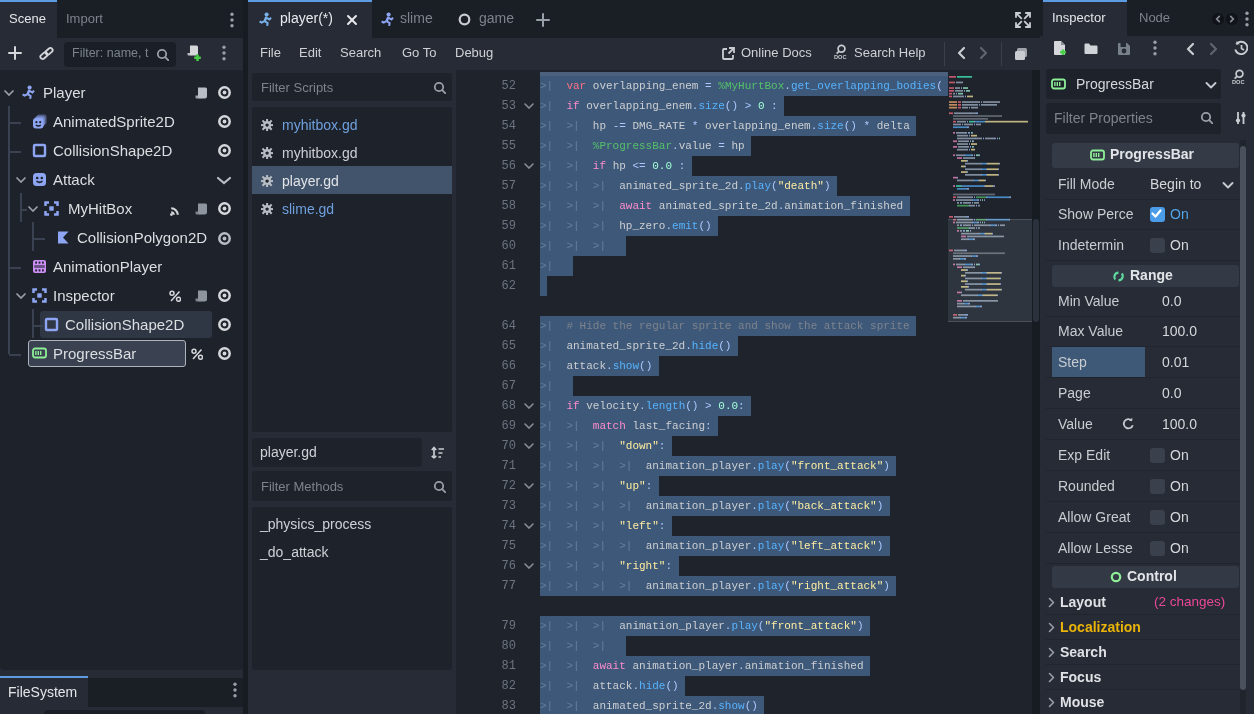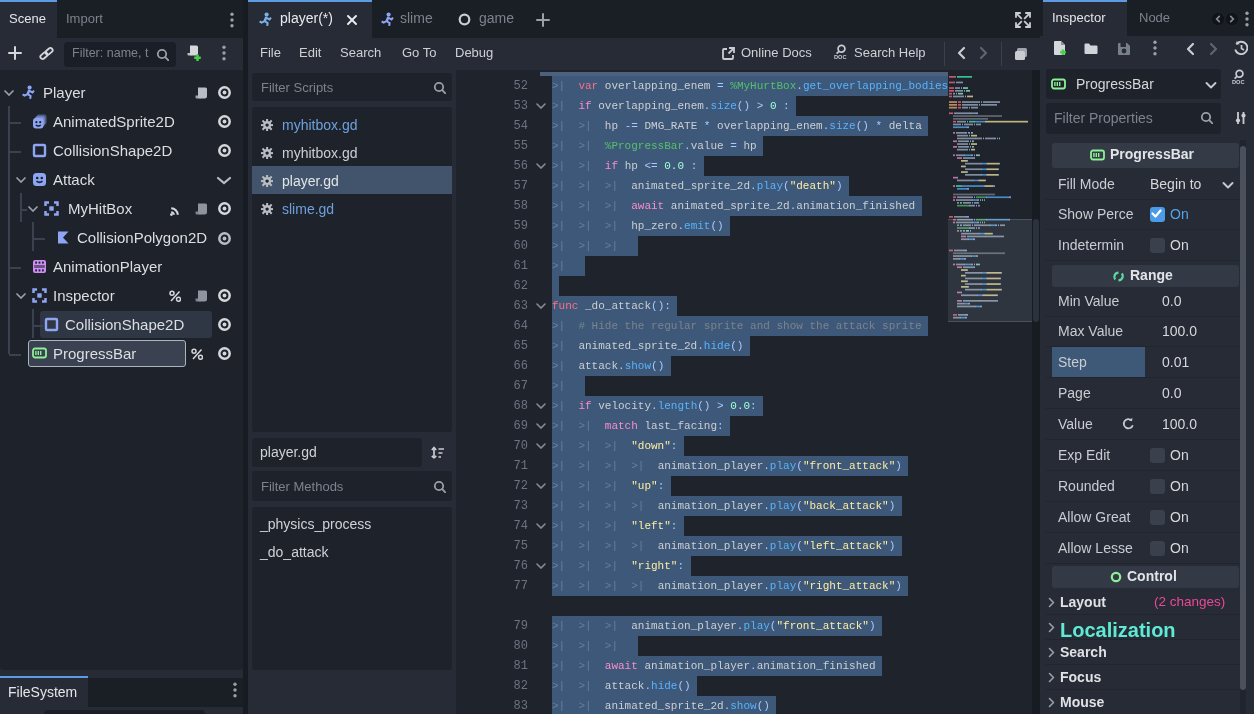--- a/index.html
+++ b/index.html
@@ -8,21 +8,21 @@
 #root{position:relative;width:1254px;height:714px}
 .bar{background:#1a1e25}
 .panel{background:#262b35}
 .well{background:#1d222b;border-radius:3px}
 .tabactive{background:#262b35}
 .bluetop{background:#5d9ce2;height:2px}
 .t13{font-size:13px}.t14{font-size:14px}
 .dim{color:#7d828d}
 
 #code{position:absolute;left:456px;top:70px;width:576px;height:644px;background:#1e232c;overflow:hidden}
-.cl{position:absolute;left:12px;width:576px;height:20px}
+.cl{position:absolute;left:0;width:576px;height:20px}
 .ln{position:absolute;left:456px;width:60px;text-align:right;font-family:"Liberation Mono",monospace;font-size:12px;color:#6d7480;line-height:20px}
 .fold{position:absolute;left:524px;top:7px}
 .sel{position:absolute;left:540px;top:0;height:20px;background:#3d5878}
 .ct{position:absolute;left:540px;font-family:"Liberation Mono",monospace;font-size:11px;line-height:20px;white-space:pre;letter-spacing:0}
 .tab{color:rgba(150,177,205,0.45)}
 .cl .ln{left:0;width:60px}
 .cl .fold{left:68px}
 .cl .sel{left:84px}
 .cl .ct{left:84px}
 .mmap{position:absolute;left:492px;top:0}
@@ -551,28 +551,20 @@
       </div>
 <div class="cl" style="top:186px">
         <span class="ln">61</span>
         <span class="sel" style="width:33.0px"></span>
         <span class="ct"><span class="tab">&gt;|</span><span>&nbsp;&nbsp;</span></span>
       </div>
 <div class="cl" style="top:206px">
         <span class="ln">62</span>
         <span class="sel" style="width:6.6px"></span>
         <span class="ct"></span>
-      </div>
-<div class="cl" style="top:226px">
-        <span class="ln">63</span>
-        <svg class="fold" width="10" height="6" viewBox="0 0 10 6">
-          <path d="M1 1 L5 5 L9 1" stroke="#878d96" stroke-width="1.6" fill="none" stroke-linecap="round"></path>
-        </svg>
-        <span class="sel" style="width:125.4px"></span>
-        <span class="ct"><span style="color:#ff7085">func</span><span style="color:#cdcfd2">&nbsp;</span><span style="color:#cdcfd2">_do_attack</span><span style="color:#abc9ff">():</span></span>
       </div>
 <div class="cl" style="top:246px">
         <span class="ln">64</span>
         <span class="sel" style="width:376.2px"></span>
         <span class="ct"><span class="tab">&gt;|</span><span>&nbsp;&nbsp;</span><span style="color:#7d838d">#&nbsp;Hide&nbsp;the&nbsp;regular&nbsp;sprite&nbsp;and&nbsp;show&nbsp;the&nbsp;attack&nbsp;sprite</span></span>
       </div>
 <div class="cl" style="top:266px">
         <span class="ln">65</span>
         <span class="sel" style="width:198.0px"></span>
         <span class="ct"><span class="tab">&gt;|</span><span>&nbsp;&nbsp;</span><span style="color:#cdcfd2">animated_sprite_2d</span><span style="color:#abc9ff">.</span><span style="color:#57b3ff">hide</span><span style="color:#abc9ff">()</span></span>
@@ -1205,21 +1197,21 @@
       </svg>
     </div>
     <div class="abs bold" style="left:1060px;top:593.5px;font-size:14px;color:#dfe1e4">Layout</div>
     <div class="abs" style="left:1154px;top:593.5px;font-size:13.5px;color:#ec4899">(2 changes)</div>
 <div class="abs" style="left:1046px;top:639.0px;width:194px;height:1px;background:rgba(0,0,0,0.13)"></div>
     <div class="abs" style="left:1048px;top:621.5px">
       <svg width="7" height="11" viewBox="0 0 7 11">
         <path d="M1.5 1.5 L5.5 5.5 L1.5 9.5" stroke="#9aa0a9" stroke-width="1.6" fill="none" stroke-linecap="round" stroke-linejoin="round"></path>
       </svg>
     </div>
-    <div class="abs bold" style="left:1060px;top:618.5px;font-size:20px;color:#5eead4">Localization</div>
+    <div class="abs bold" style="left:1060px;top:618.5px;font-size:14px;color:#eab308">Localization</div>
 <div class="abs" style="left:1046px;top:664.0px;width:194px;height:1px;background:rgba(0,0,0,0.13)"></div>
     <div class="abs" style="left:1048px;top:646.5px">
       <svg width="7" height="11" viewBox="0 0 7 11">
         <path d="M1.5 1.5 L5.5 5.5 L1.5 9.5" stroke="#9aa0a9" stroke-width="1.6" fill="none" stroke-linecap="round" stroke-linejoin="round"></path>
       </svg>
     </div>
     <div class="abs bold" style="left:1060px;top:643.5px;font-size:14px;color:#dfe1e4">Search</div>
 <div class="abs" style="left:1046px;top:689.0px;width:194px;height:1px;background:rgba(0,0,0,0.13)"></div>
     <div class="abs" style="left:1048px;top:671.5px">
       <svg width="7" height="11" viewBox="0 0 7 11">

